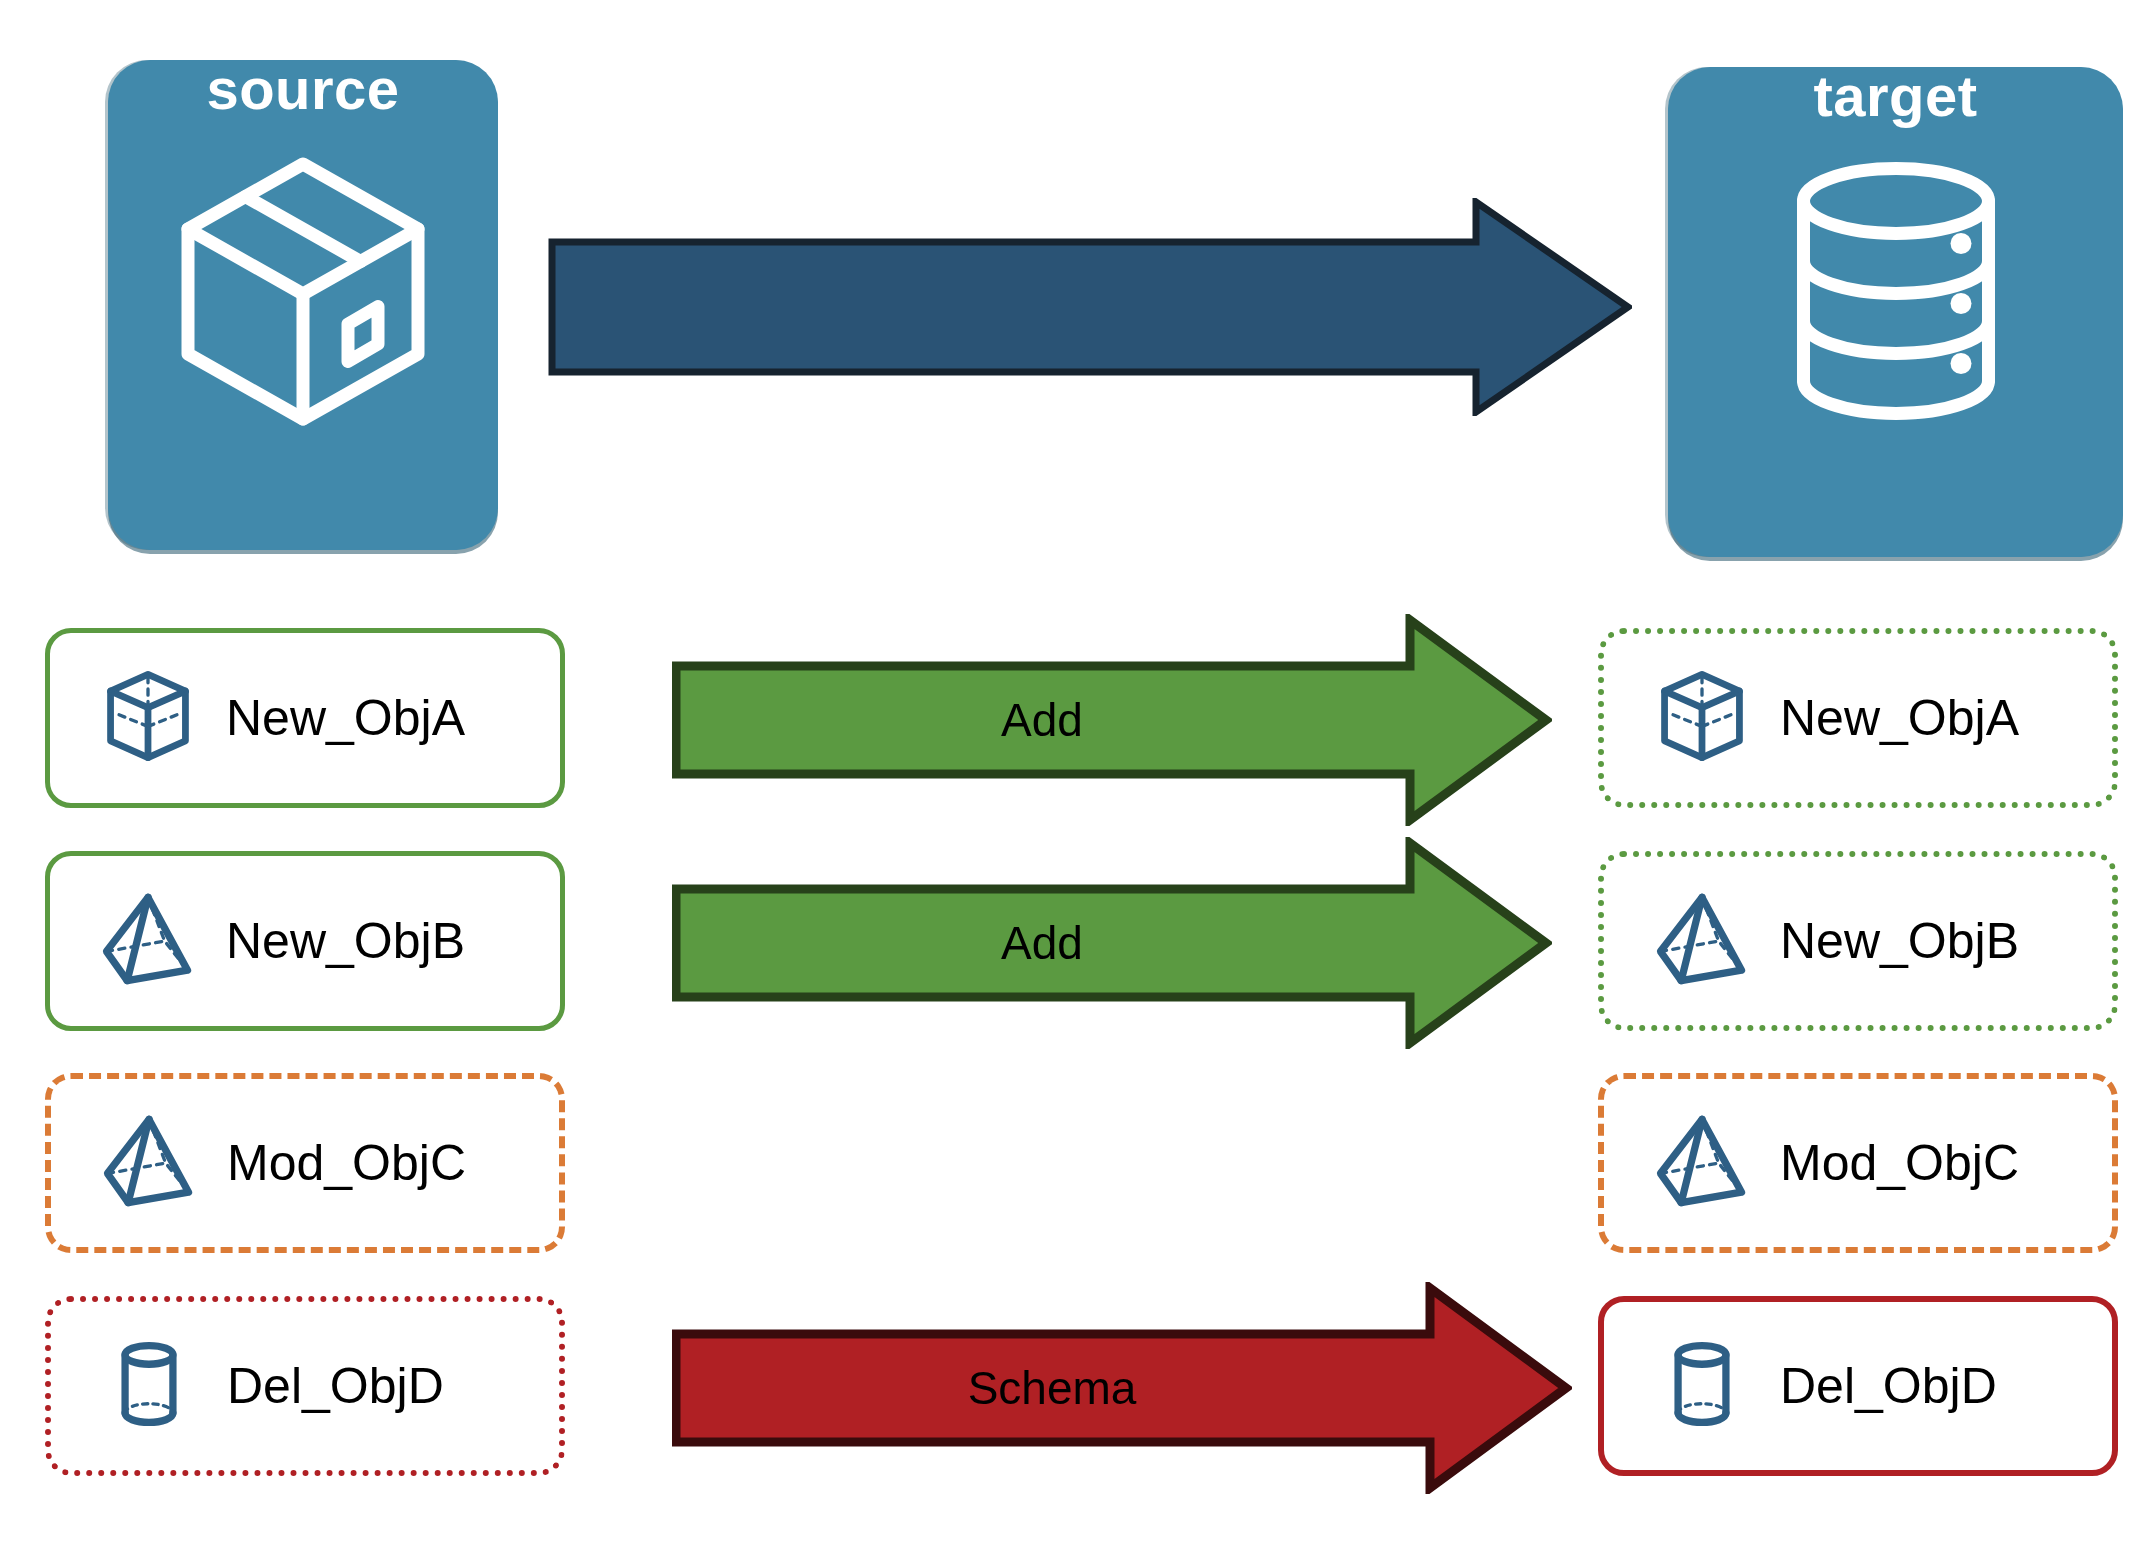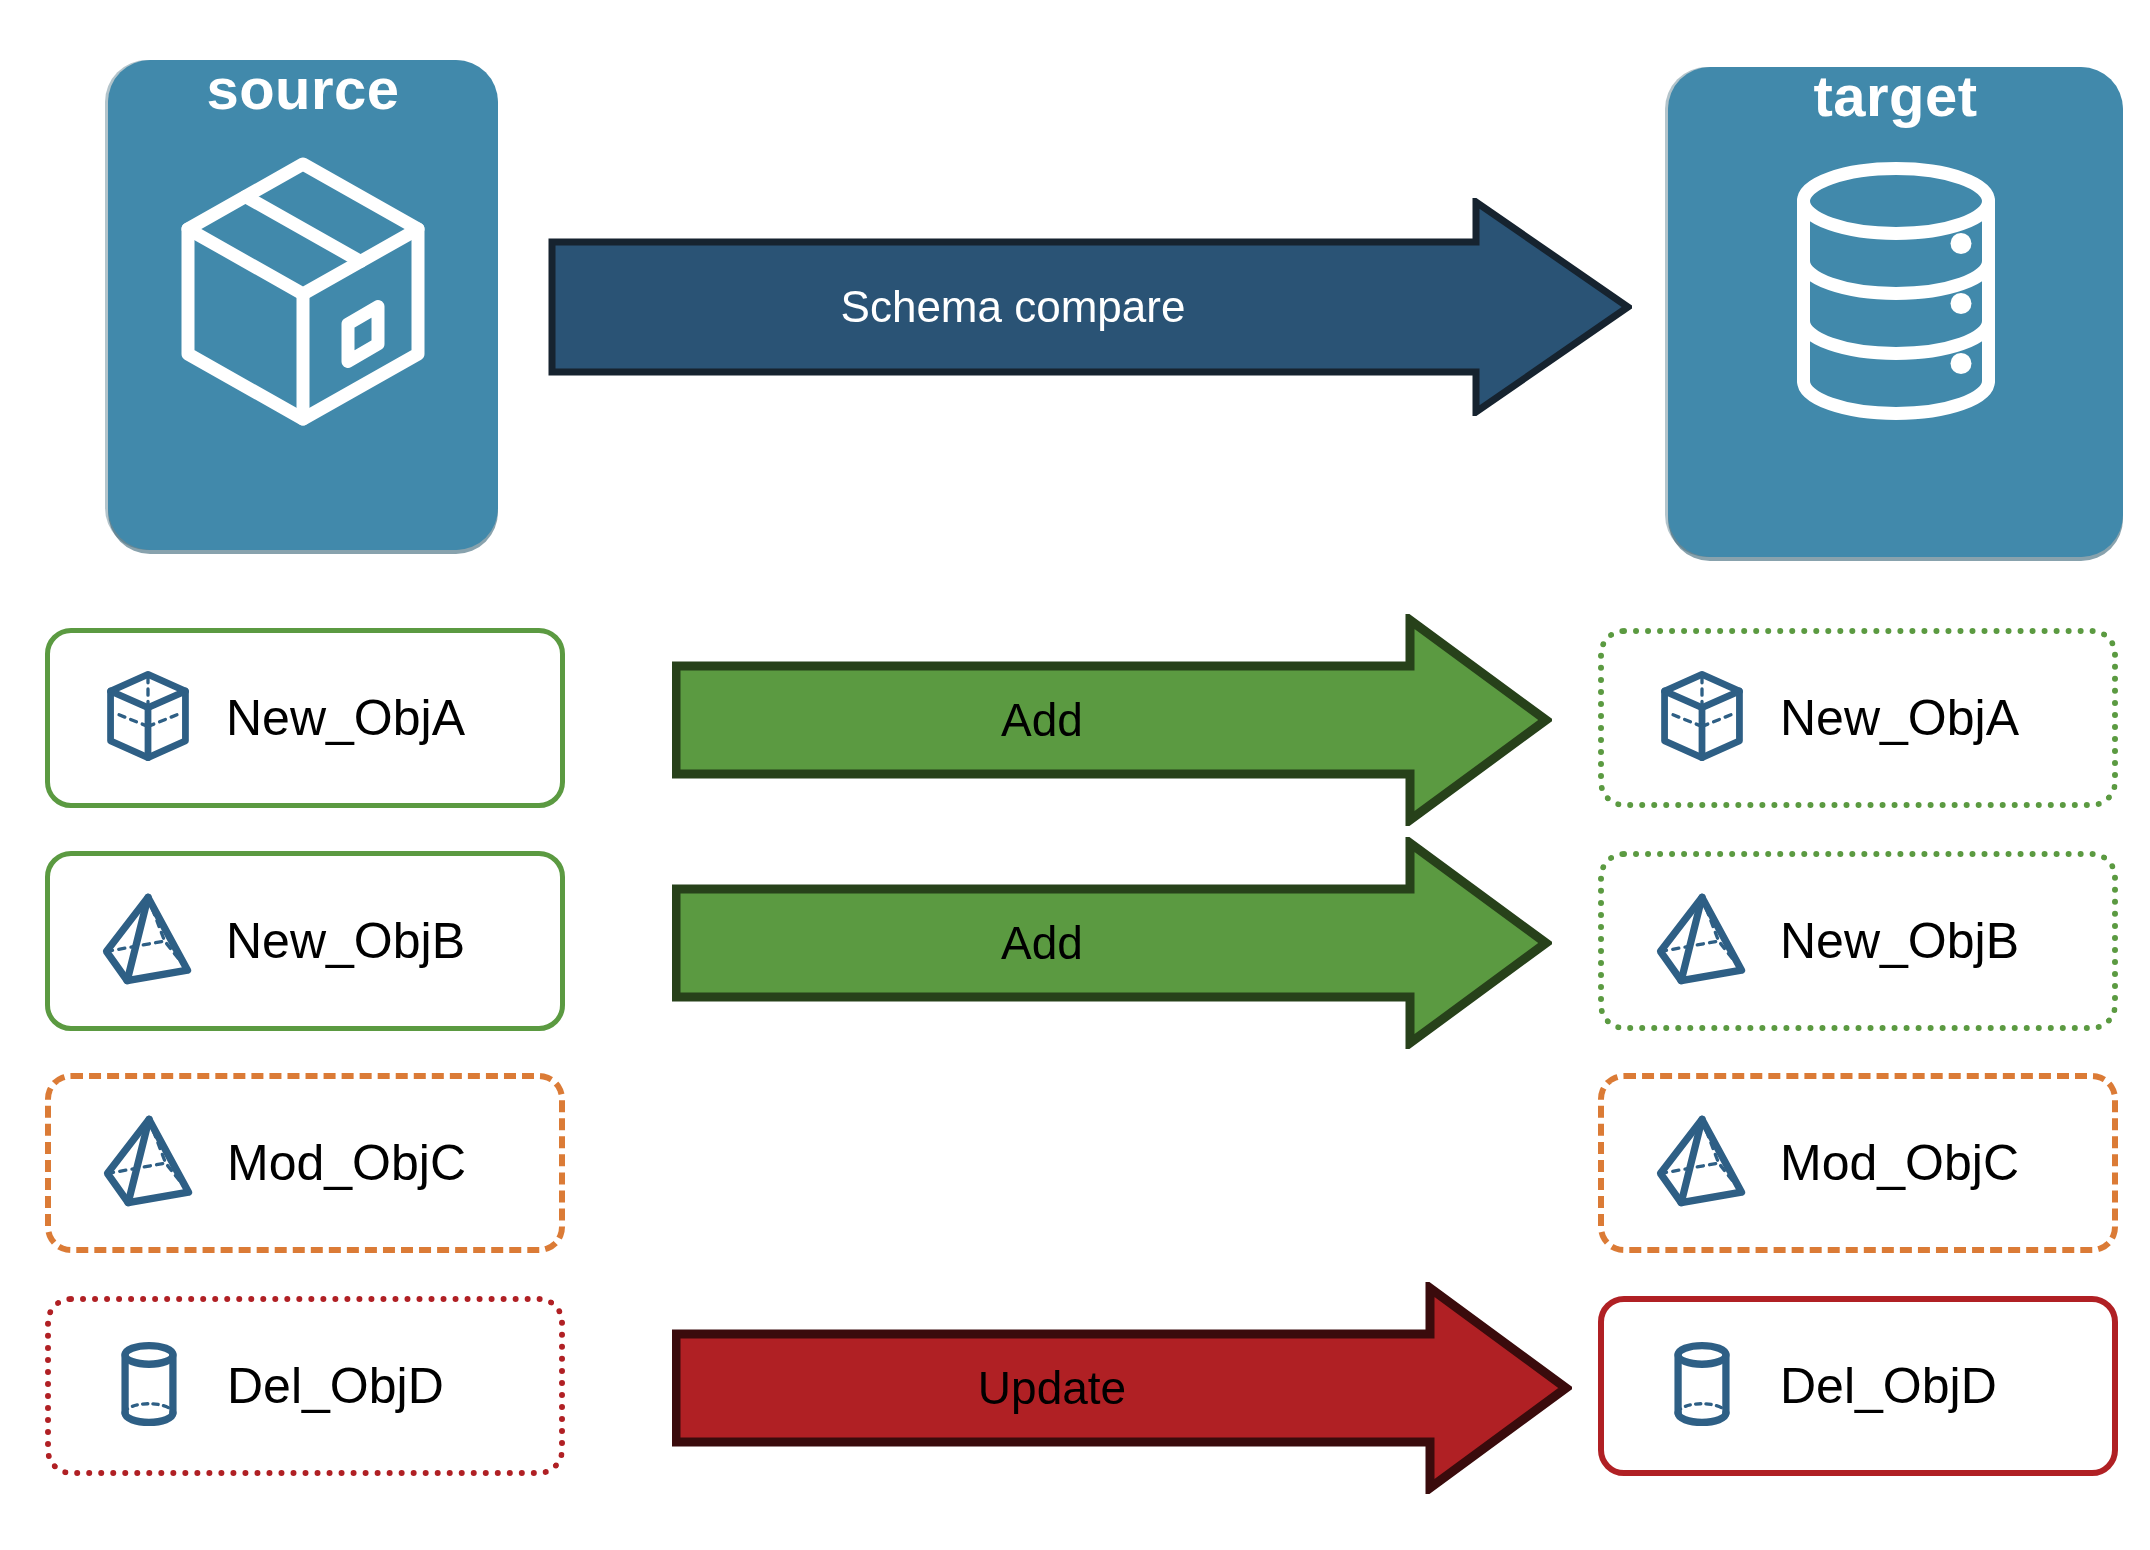--- a/index.html
+++ b/index.html
@@ -154,21 +154,20 @@
       <circle cx="86" cy="65" r="4.2" fill="#ffffff"></circle>
       <circle cx="86" cy="89" r="4.2" fill="#ffffff"></circle>
     </svg>
   </div>
 </div>
 
 <div id="schema-arrow">
   <svg width="1084" height="218" viewBox="0 0 1084 218" preserveAspectRatio="none">
     <polygon points="4,44 928,44 928,4 1080,109 928,214 928,174 4,174" fill="#2A5375" stroke="#16232F" stroke-width="7" stroke-linejoin="miter"></polygon>
   </svg>
-  <div class="label">Schema compare</div>
 </div>
 
 <div class="row" id="row-0">
 
   <div class="obj-box left bd-green-solid">
     <span class="shape-icon">
       <svg width="104" height="104" viewBox="0 0 100 100">
         <g fill="none" stroke="#2E5F85" stroke-width="6.5" stroke-linejoin="round" stroke-linecap="round">
           <path d="M50 10 L86 26 L86 74 L50 90 L14 74 L14 26 Z"></path>
           <path d="M14 26 L50 42 L86 26"></path>
@@ -308,21 +307,21 @@
         <path d="M27 78 A23 9 0 0 1 73 78" fill="none" stroke="#2E5F85" stroke-width="3.2" stroke-dasharray="5 5" stroke-linecap="round"></path>
       </svg>
     </span>
     <span class="obj-label">Del_ObjD</span>
   </div>
 
   <div class="action-arrow" id="arrow-3">
     <svg width="900" height="212" viewBox="0 0 900 212" preserveAspectRatio="none">
       <polygon points="4,52 758,52 758,6 894,106 758,206 758,160 4,160" fill="#B02024" stroke="#3A0B0C" stroke-width="9" stroke-linejoin="miter"></polygon>
     </svg>
-    <div class="label">Update</div>
+    <div class="label">Schema</div>
   </div>
 
   <div class="obj-box right bd-red-solid">
     <span class="shape-icon">
       <svg width="104" height="104" viewBox="0 0 100 100">
         <g fill="none" stroke="#2E5F85" stroke-width="7" stroke-linejoin="round" stroke-linecap="round">
           <ellipse cx="50" cy="22" rx="23" ry="9"></ellipse>
           <path d="M27 22 L27 78"></path>
           <path d="M73 22 L73 78"></path>
           <path d="M27 78 A23 9 0 0 0 73 78"></path>

